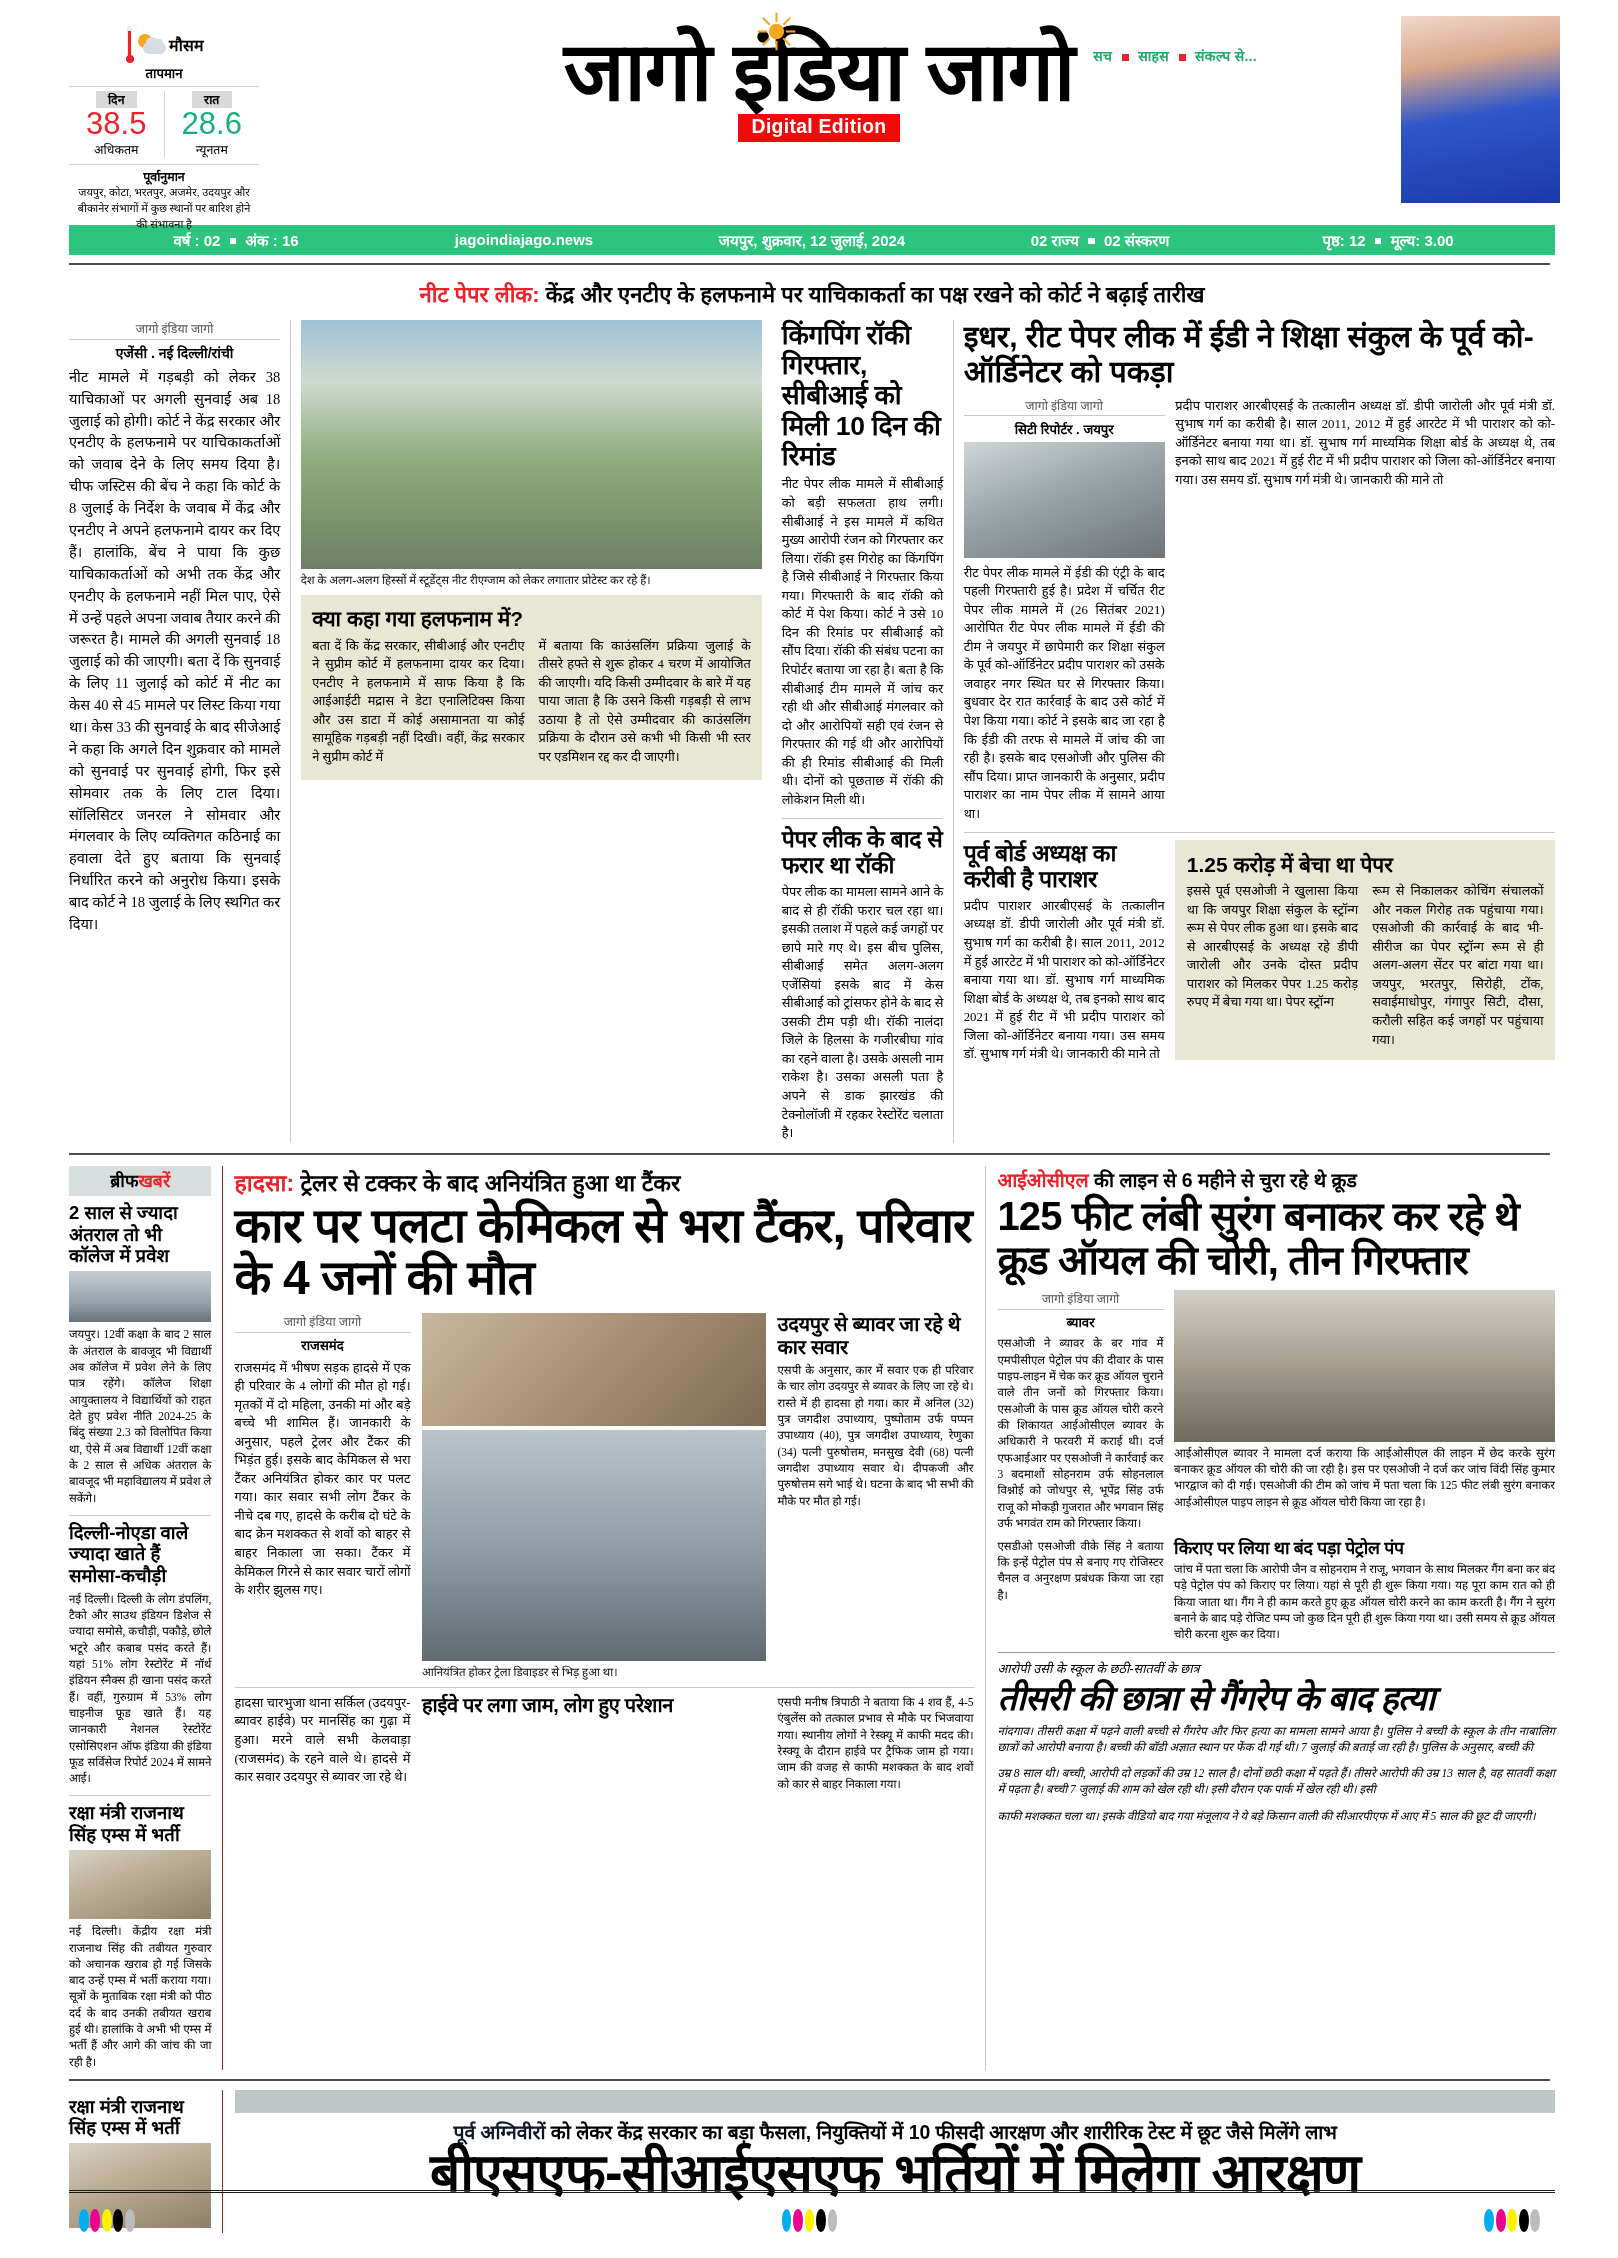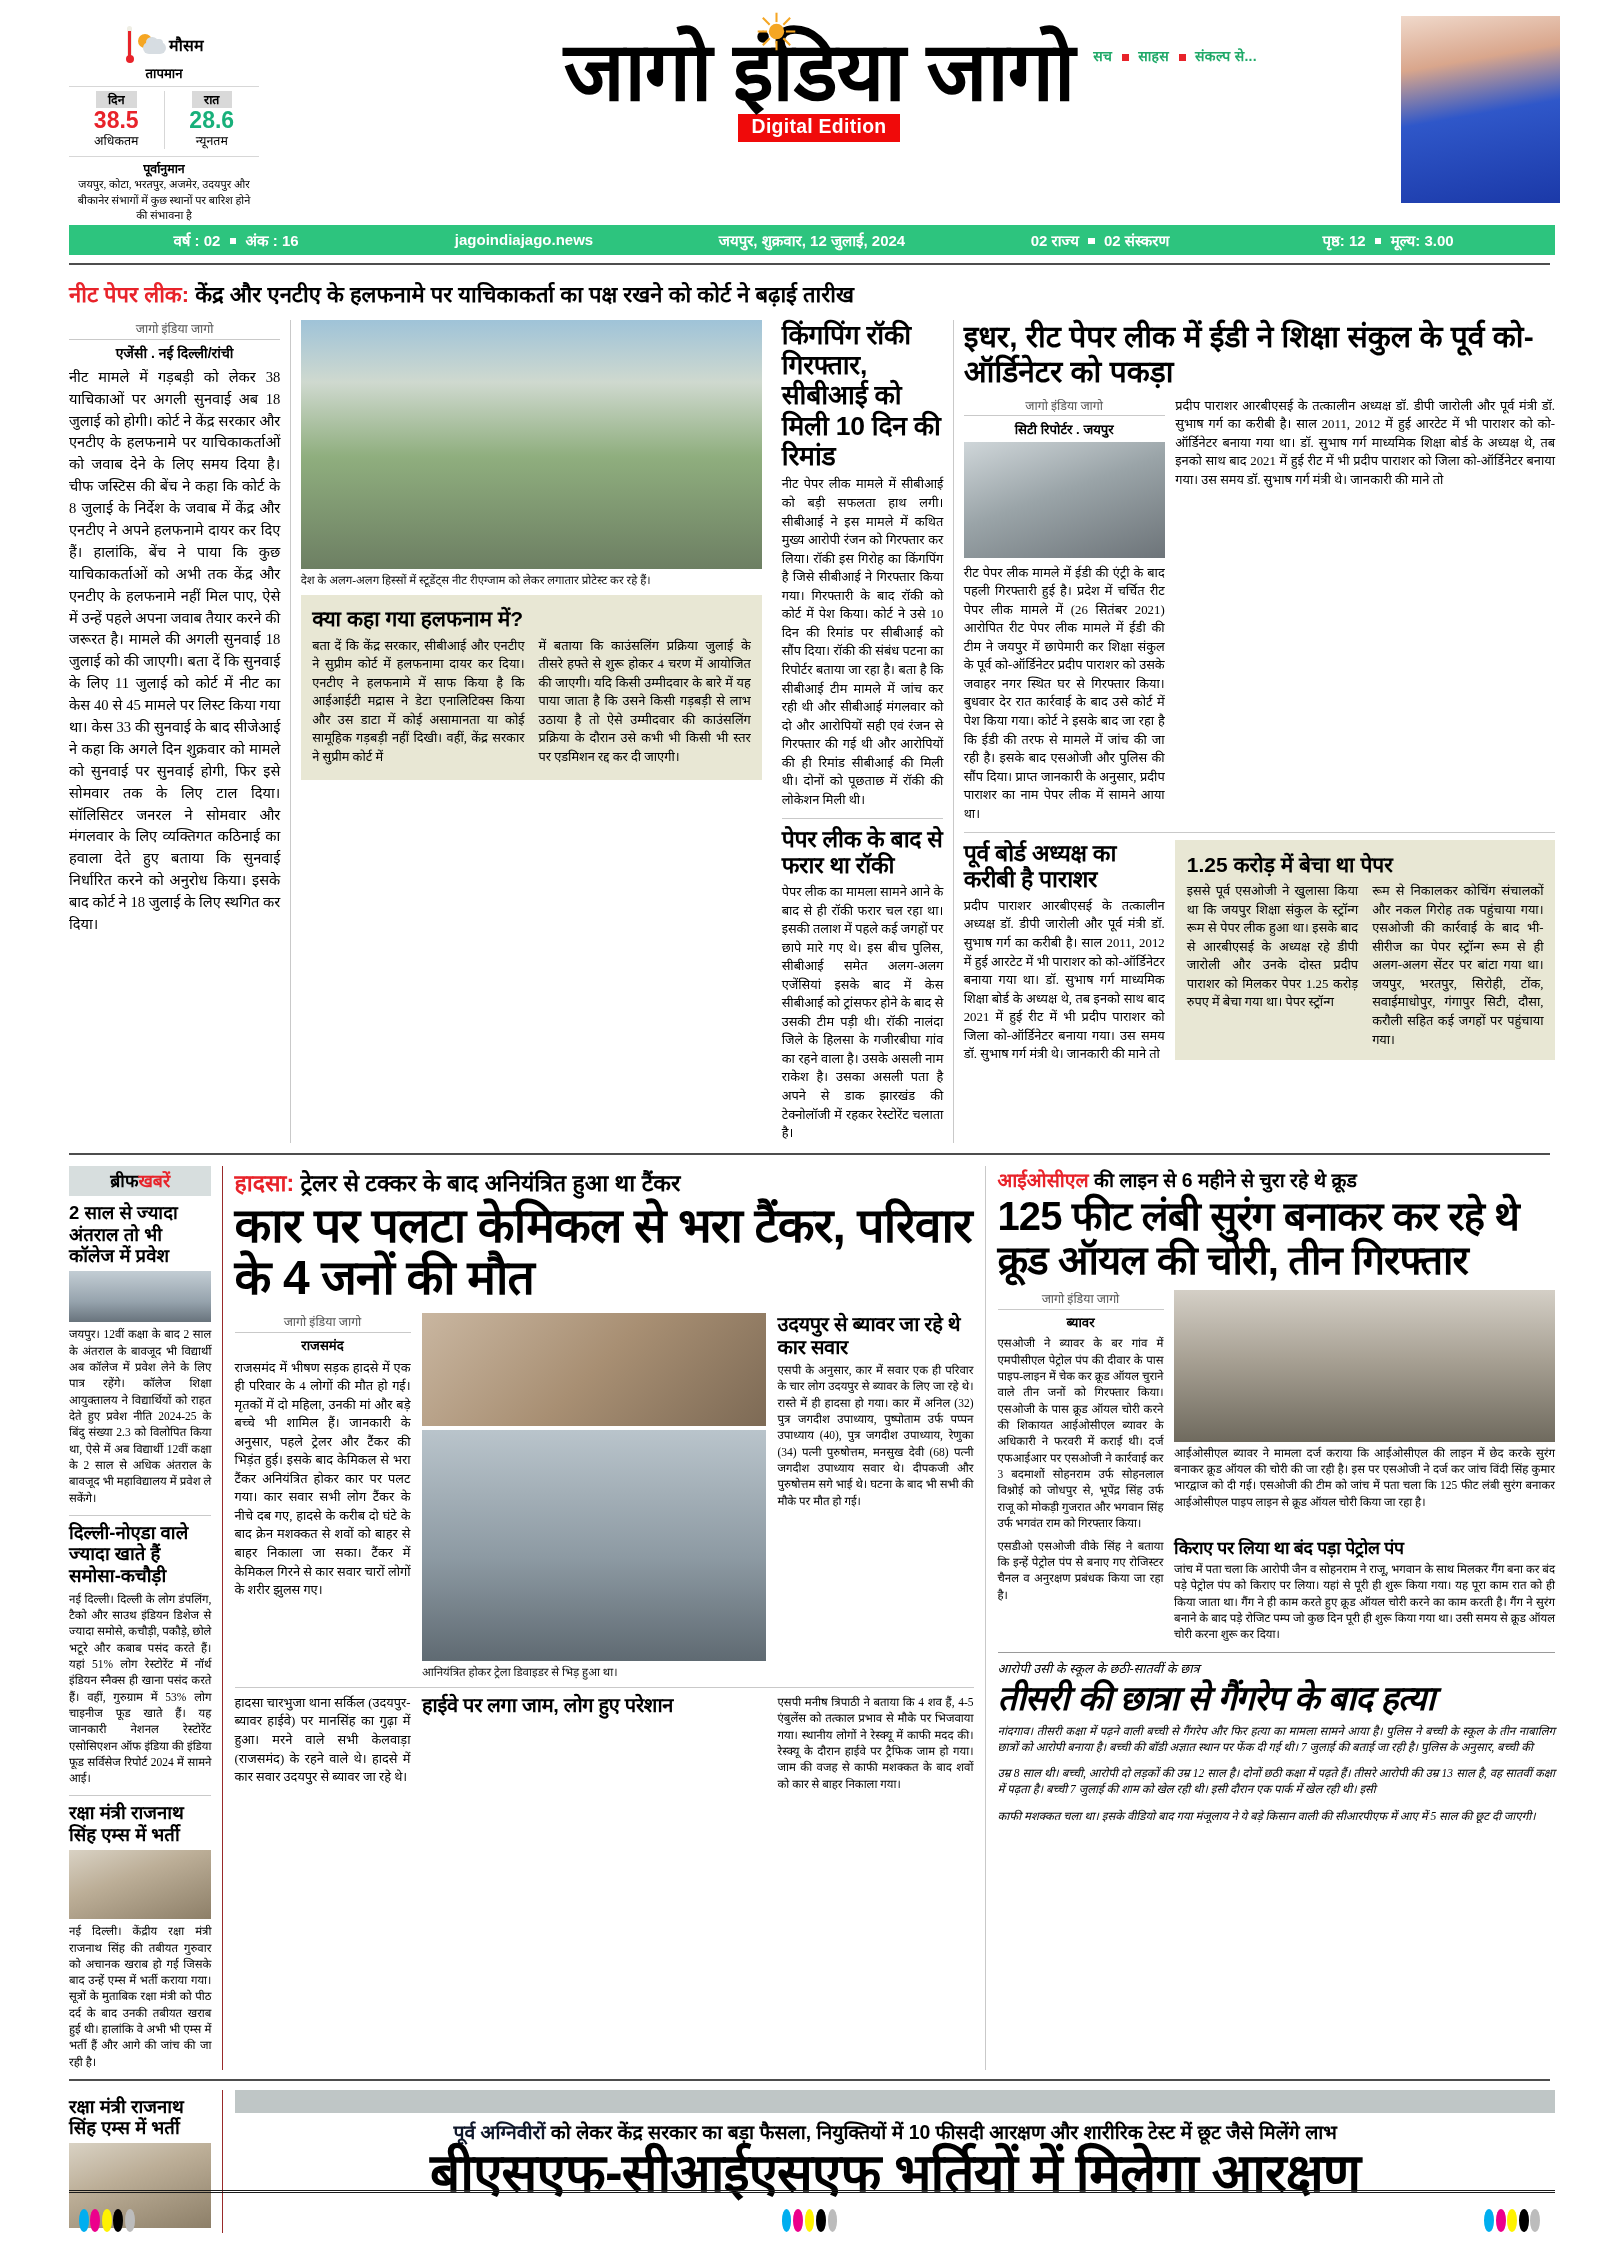--- a/index.html
+++ b/index.html
@@ -59,21 +59,21 @@
     font-weight: 700; font-size: 16px; letter-spacing: 0.2px;
   }
   .taapmaan { font-family:"Liberation Sans",sans-serif; font-weight:700; font-size:13.2px; margin-top:0.9px; }
   .temp-grid { display:flex; border-top:0.9px solid #d7d7d7; margin-top:3.5px; padding-top:4.4px; }
   .temp-cell { flex:1; text-align:center; }
   .temp-cell + .temp-cell { border-left:0.9px solid #d7d7d7; }
   .temp-lbl {
     background:#d9d9d9; display:inline-block; padding:0 12.4px;
     font-family:"Liberation Sans",sans-serif; font-weight:700; font-size:12.4px;
   }
-  .temp-val { font-family:"Liberation Sans",sans-serif; font-weight:700; font-size:23px; line-height:1.05; }
+  .temp-val { font-family:"Liberation Sans",sans-serif; font-weight:400; font-size:31px; line-height:1.05; }
   .temp-val.day { color:#e8232a; }
   .temp-val.night { color:#18b07a; }
   .temp-sub { font-family:"Liberation Sans",sans-serif; font-size:12.4px; }
   .forecast-head {
     font-family:"Liberation Sans",sans-serif; font-weight:700; font-size:12.4px;
     margin-top:6.2px; border-top:0.9px solid #d7d7d7; padding-top:3.5px;
   }
   .forecast-txt { font-size:11px; line-height:1.42; padding:0 1.8px; }
 
   .brand-col { flex:1; text-align:center; position:relative; padding-top:3.5px; }
@@ -114,21 +114,21 @@
   .green-bar > div { flex:1; text-align:center; white-space:nowrap; }
   .green-bar .sq { display:inline-block; width:6.2px; height:6.2px; background:#fff; margin:0 5.3px 1.8px; }
 
   
   .rule-thick { border-top:2.6px solid #4d4d4d; margin:8.8px 69px 0 69px; }
 
   
   .lead-wrap { padding:0 64px 0 69px; }
   .kicker {
     font-family:"Liberation Sans",sans-serif; font-weight:700; font-size:22px;
-    margin-top:12.4px; white-space:nowrap;
+    text-align:center; margin-top:12.4px; white-space:nowrap;
   }
   .kicker .red { color:#e8232a; }
   .lead-headline {
     font-family:"Liberation Sans",sans-serif; font-weight:700;
     font-size:72px; line-height:1.04; text-align:center; letter-spacing:-1.3px;
     margin-top:7px;
   }
 
   
   .main-grid {

